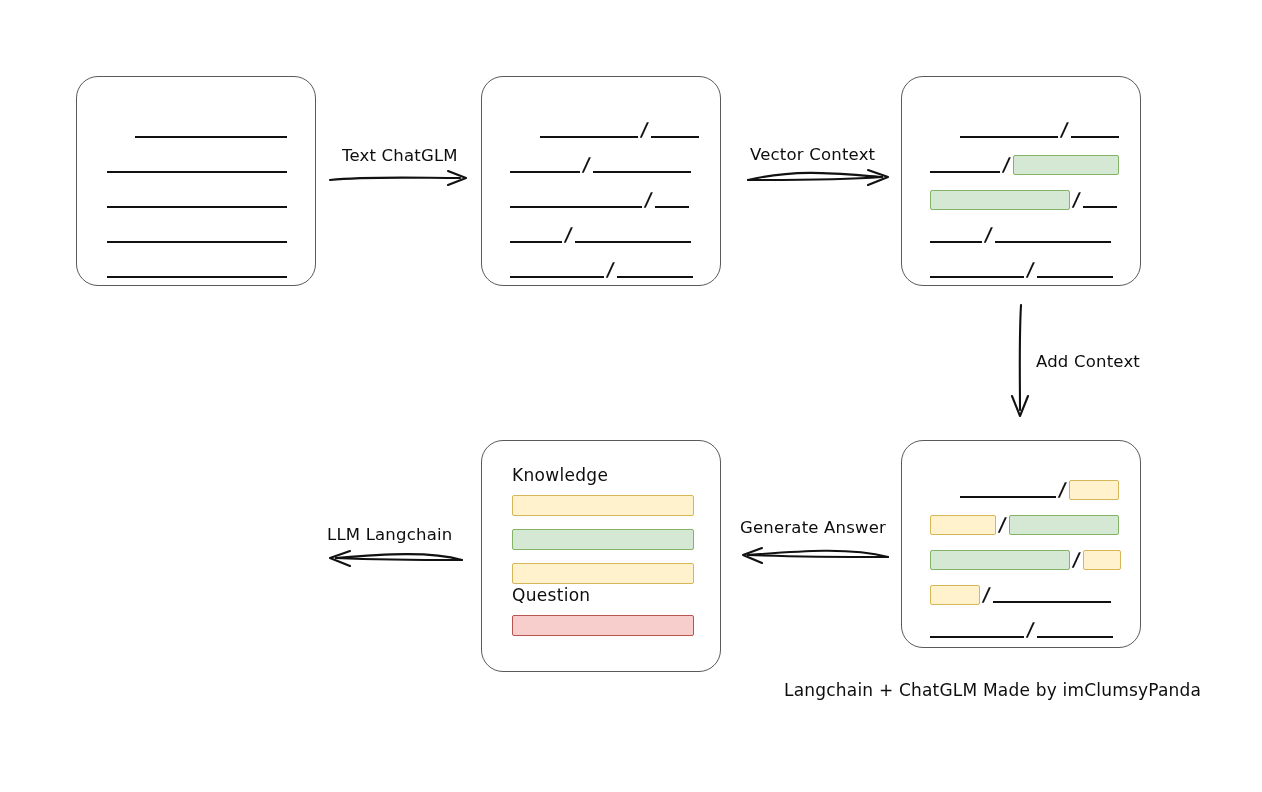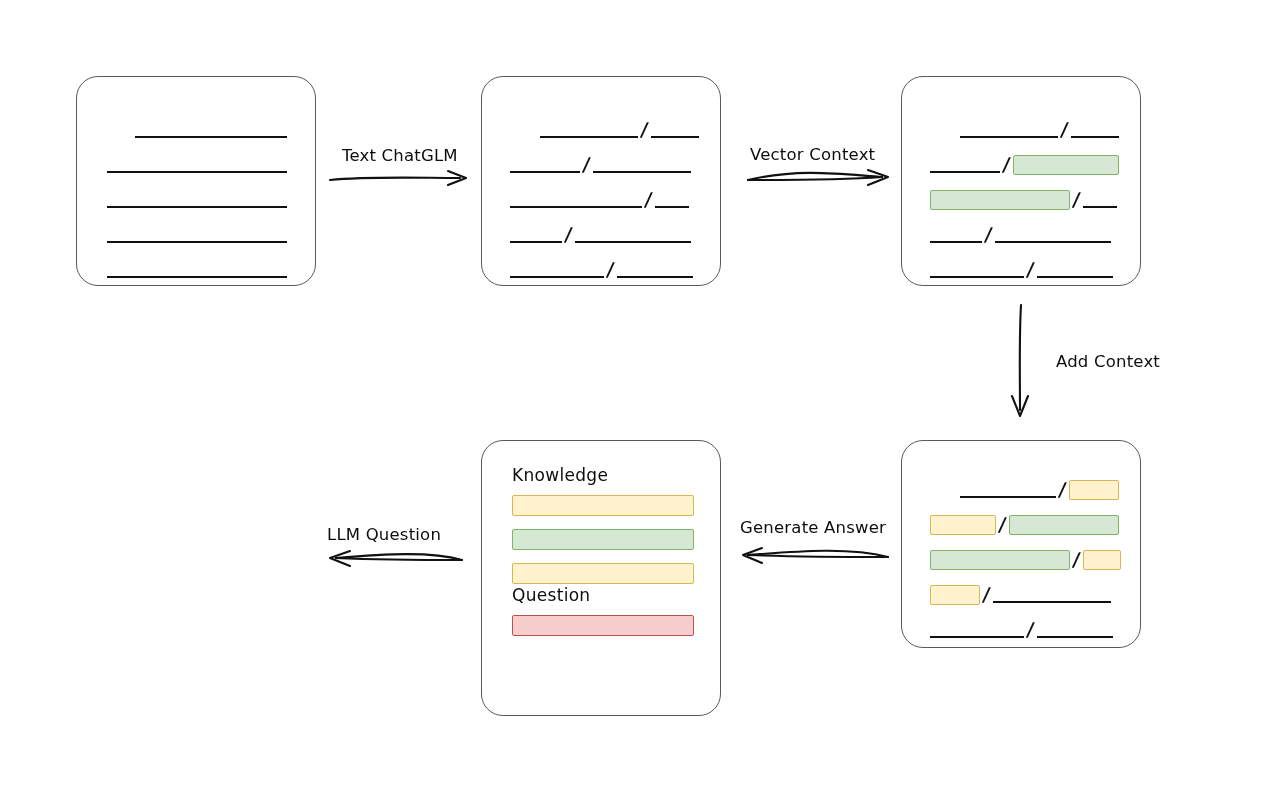--- a/index.html
+++ b/index.html
@@ -242,21 +242,21 @@
         </div>
         <div class="line-row" style="top: 182px; padding-left: 28px;">
           <span class="seg rule" style="width: 94px;"></span>
           <span class="slash">/</span>
           <span class="seg rule" style="width: 76px;"></span>
         </div>
       </div>
   </div>
 
 
-  <div class="box" style="left:481px; top:440px; width:240px; height:276px;">
+  <div class="box" style="left:481px; top:440px; width:240px; height:232px;">
     <div class="box-label" style="left:30px; top:24px;">Knowledge</div>
     <div class="bar chip-yellow" style="left:30px; top:54px; width:182px;"></div>
     <div class="bar chip-green" style="left:30px; top:88px; width:182px;"></div>
     <div class="bar chip-yellow" style="left:30px; top:122px; width:182px;"></div>
     <div class="box-label" style="left:30px; top:144px;">Question</div>
     <div class="bar chip-red" style="left:30px; top:174px; width:182px;"></div>
   </div>
 
   <div class="box" style="left:901px; top:440px; width:240px; height:208px;">
     <div class="box-inner">
@@ -285,20 +285,21 @@
           <span class="slash">/</span>
           <span class="seg rule" style="width: 76px;"></span>
         </div>
       </div>
   </div>
 
   <div class="arrow-label" style="left:342px; top:146px;">Text ChatGLM</div>
 
   <div class="arrow-label" style="left:750px; top:145px;">Vector Context</div>
 
-  <div class="arrow-label" style="left:1036px; top:352px;margin-left:20px;">Add Context</div>
+  <div class="arrow-label" style="left:1036px; top:352px;">Add Context</div>
 
   <div class="arrow-label" style="left:740px; top:518px;">Generate Answer</div>
 
-  <div class="arrow-label" style="left:327px; top:525px;">LLM Question</div>
-
+  <div class="arrow-label" style="left:327px; top:525px;">LLM Langchain</div>
+
+  <div class="credit" style="left:784px; top:680px;">Langchain + ChatGLM Made by imClumsyPanda</div>
 
 </div>
 
 </body></html>

